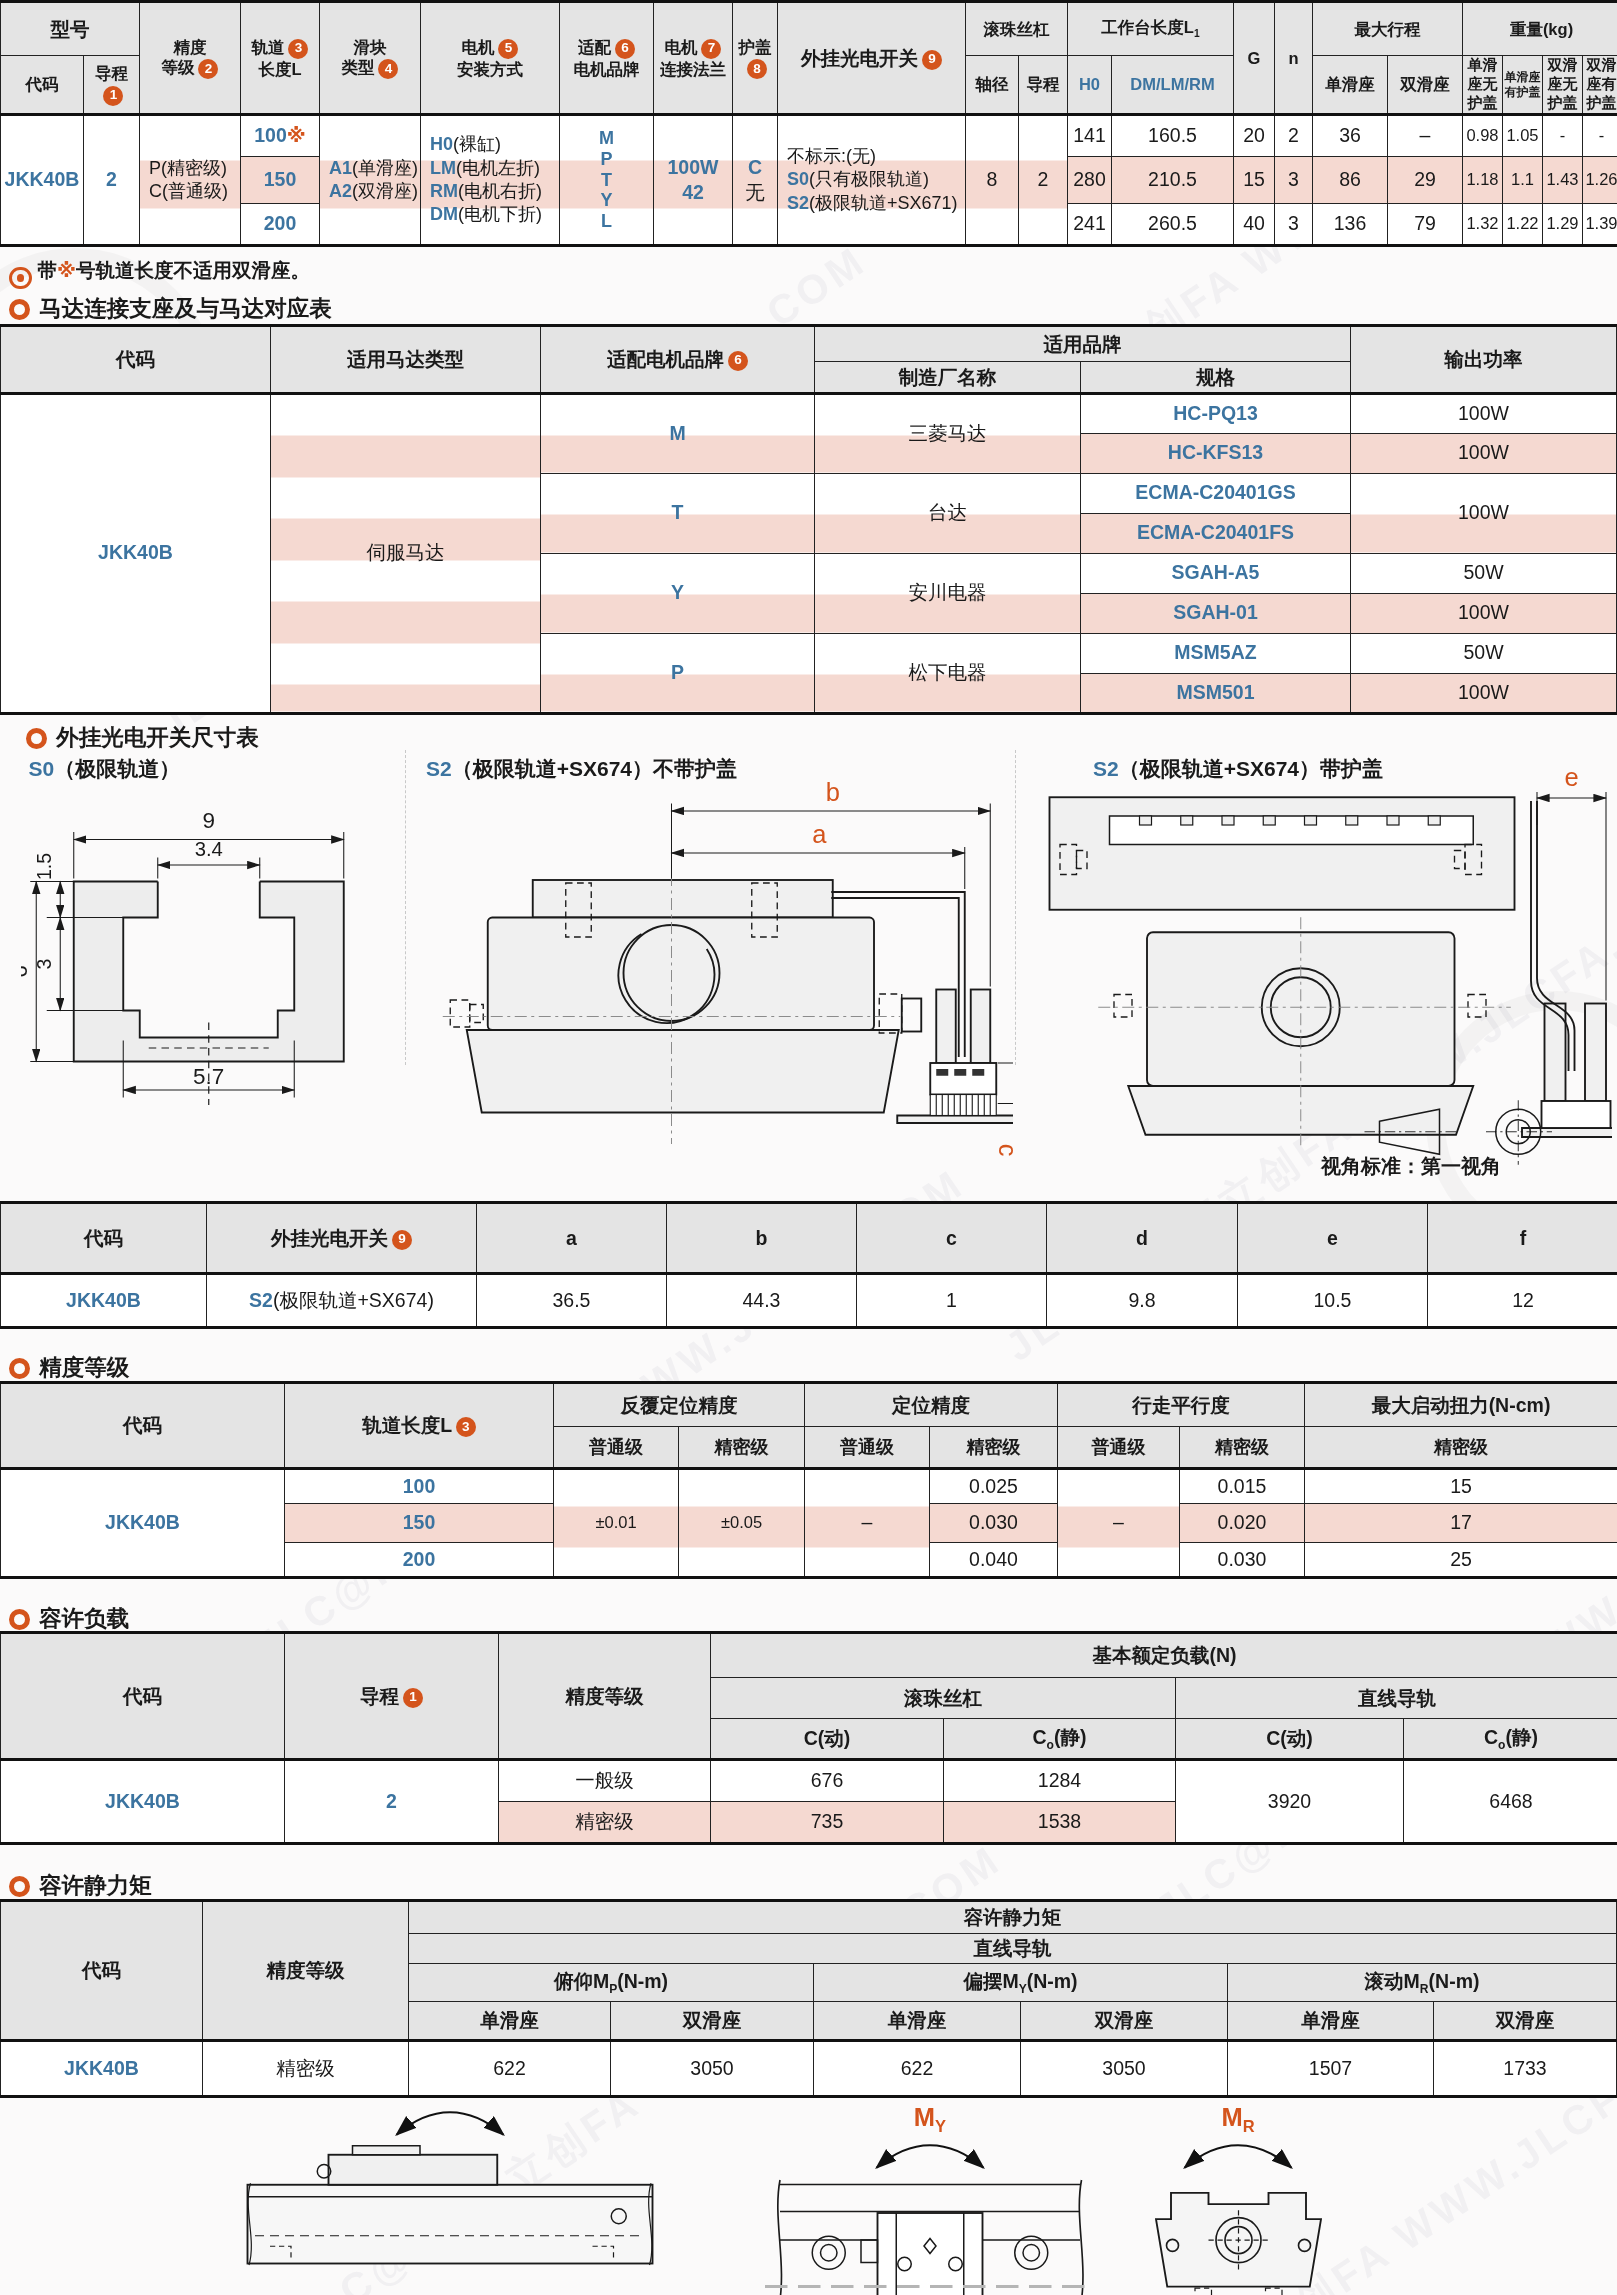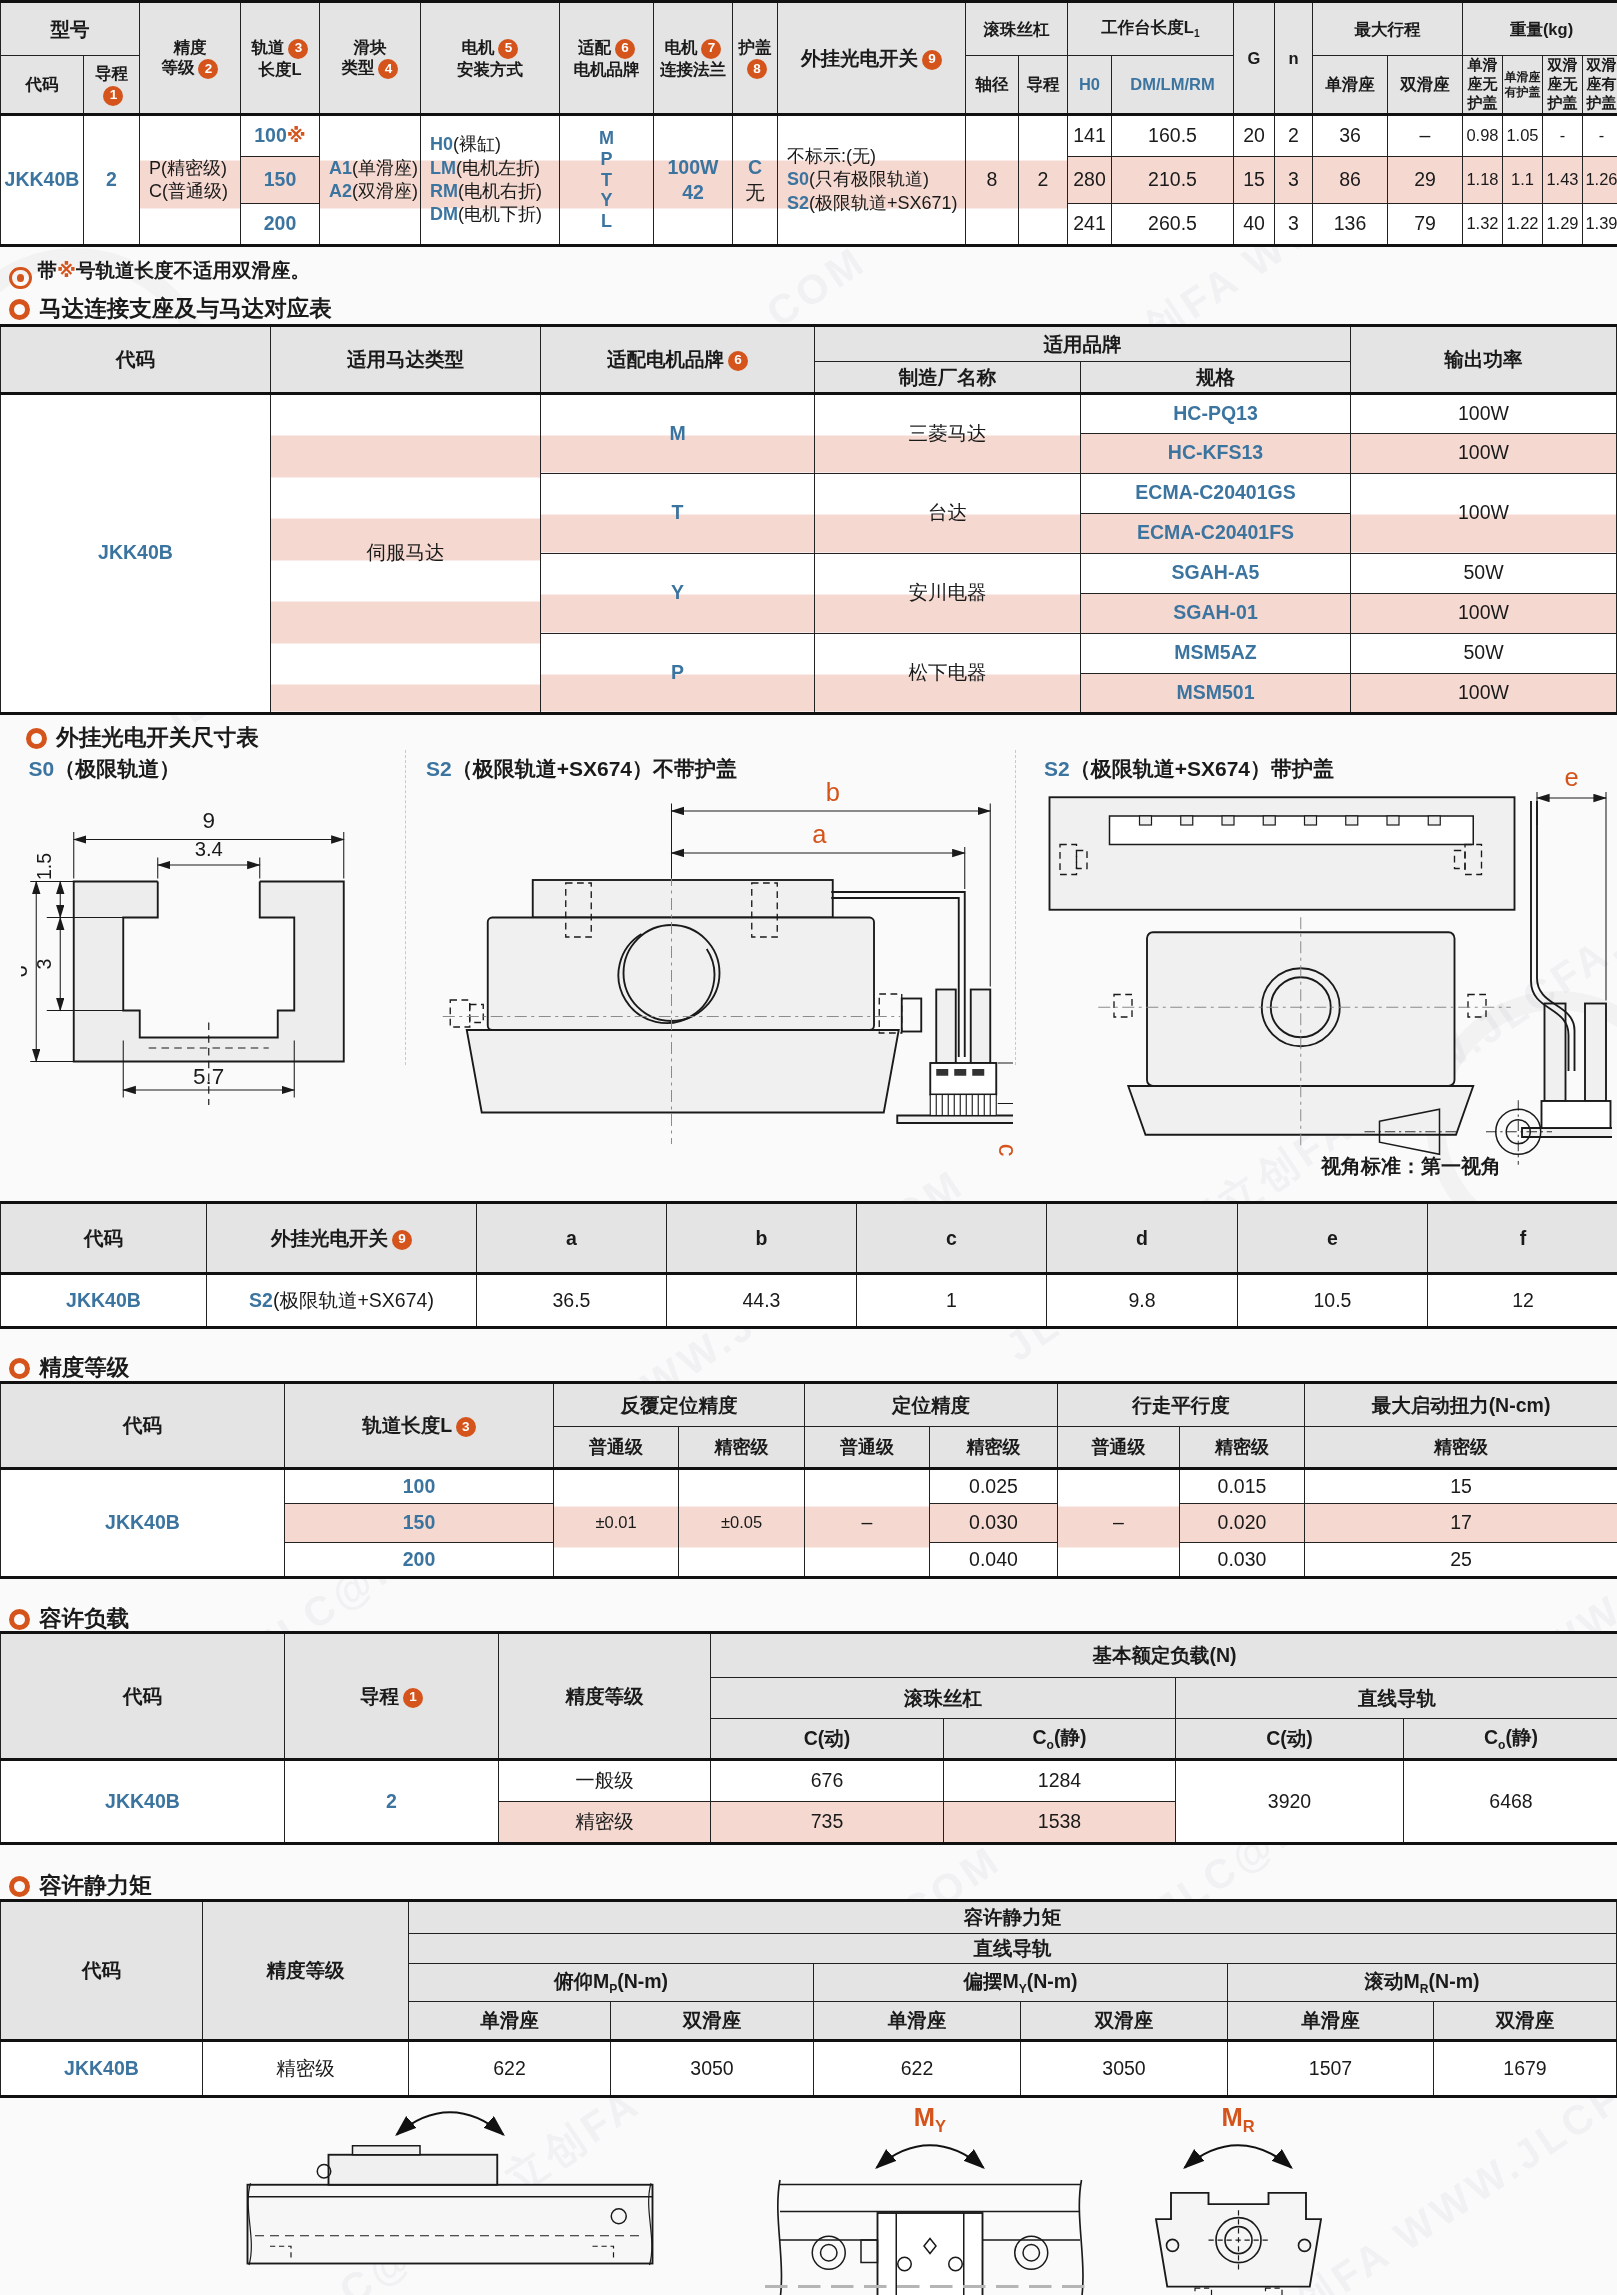--- a/index.html
+++ b/index.html
@@ -306,21 +306,21 @@
 
   <div class="sec-title" style="left:26px;top:722px">
     <span class="ring"></span><span>外挂光电开关尺寸表</span>
   </div>
   <div class="sub-title" style="left:28.5px;top:755px">
     <span class="bl">S0</span><span>（极限轨道）</span>
   </div>
   <div class="sub-title" style="left:426px;top:755px">
     <span class="bl">S2</span><span>（极限轨道+SX674）不带护盖</span>
   </div>
-  <div class="sub-title" style="left:1044px;top:755px">
+  <div class="sub-title" style="left:1093px;top:755px">
     <span class="bl">S2</span><span>（极限轨道+SX674）带护盖</span>
   </div>
   <div class="vsep" style="left:405px;top:750px;height:315px"></div>
   <div class="vsep" style="left:1015px;top:750px;height:315px"></div>
 
   <svg class="drawing" style="left:21px;top:784px" width="353" height="345" viewBox="0 0 470 460">
     <defs>
       <marker id="s0arr" markerWidth="13" markerHeight="10" refX="12" refY="4" orient="auto-start-reverse">
         <path d="M0,0 L13,4 L0,8 Z" fill="#1a1a1a"></path>
       </marker>
@@ -680,21 +680,21 @@
     </thead>
     <tbody>
       <tr style="height:56px">
         <td class="bl">JKK40B</td>
         <td>精密级</td>
         <td>622</td>
         <td>3050</td>
         <td>622</td>
         <td>3050</td>
         <td>1507</td>
-        <td>1679</td>
+        <td>1733</td>
       </tr>
     </tbody>
   </table>
 
   <div class="mblock" style="left:225px;top:2103px;width:450px">
     <svg width="128" height="35" viewBox="0 0 170 46">
       <defs>
           <marker id="arc1" markerWidth="11" markerHeight="9" refX="10" refY="4" orient="auto-start-reverse">
             <path d="M0,0 L11,4 L0,8 Z" fill="#111"></path>
           </marker>

